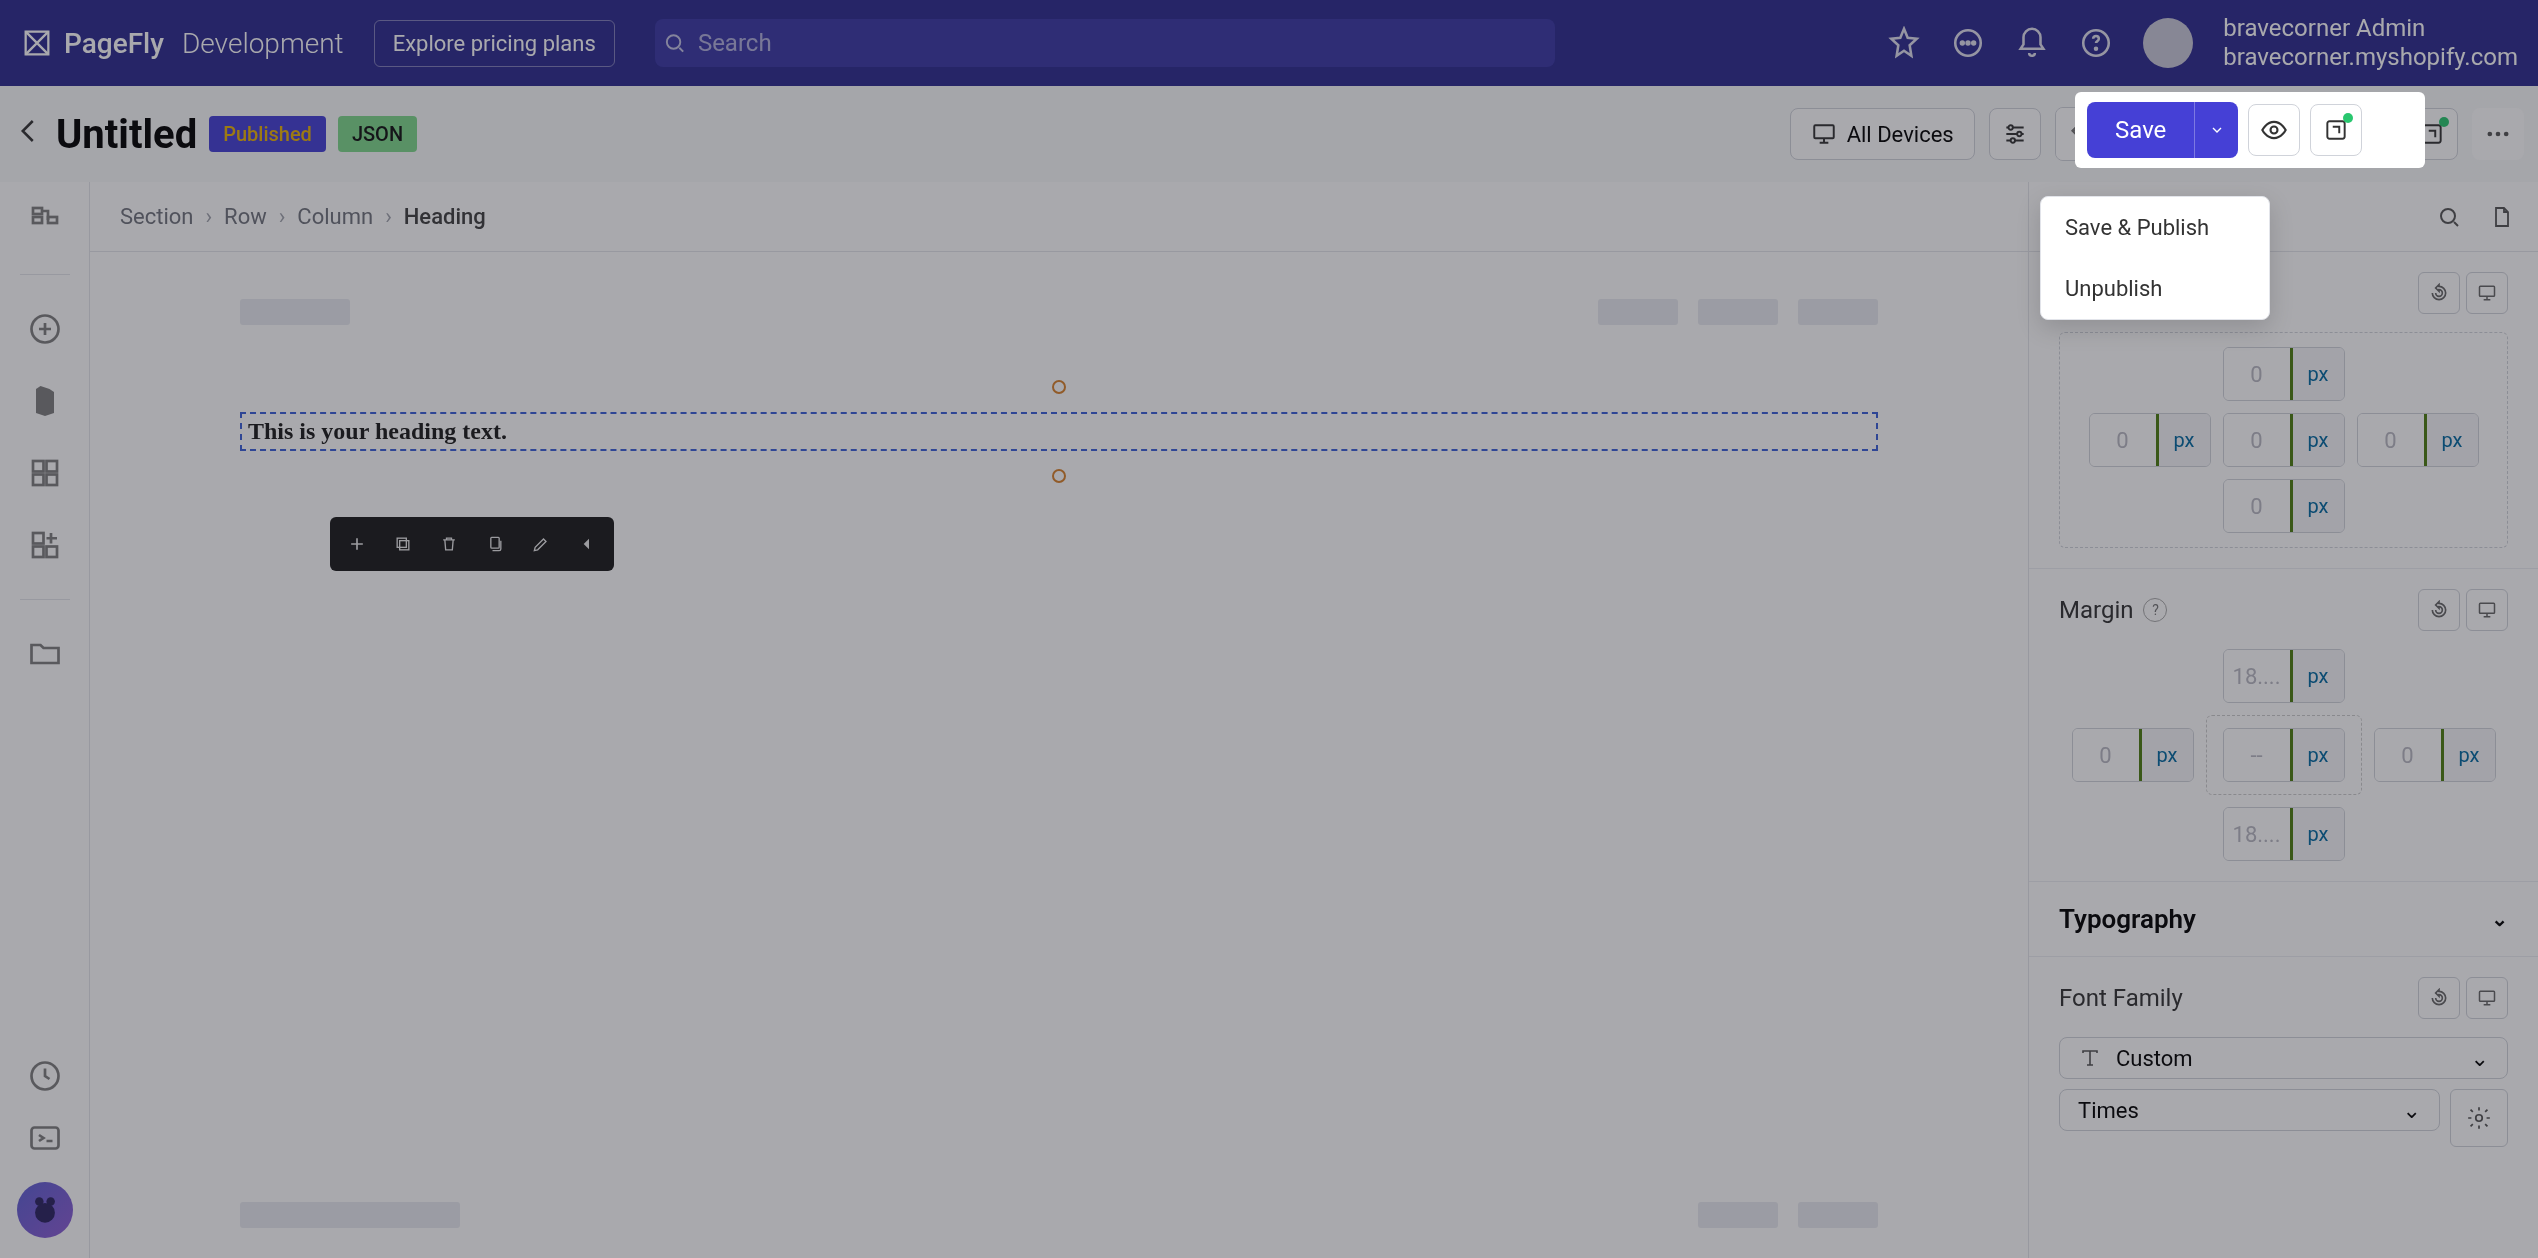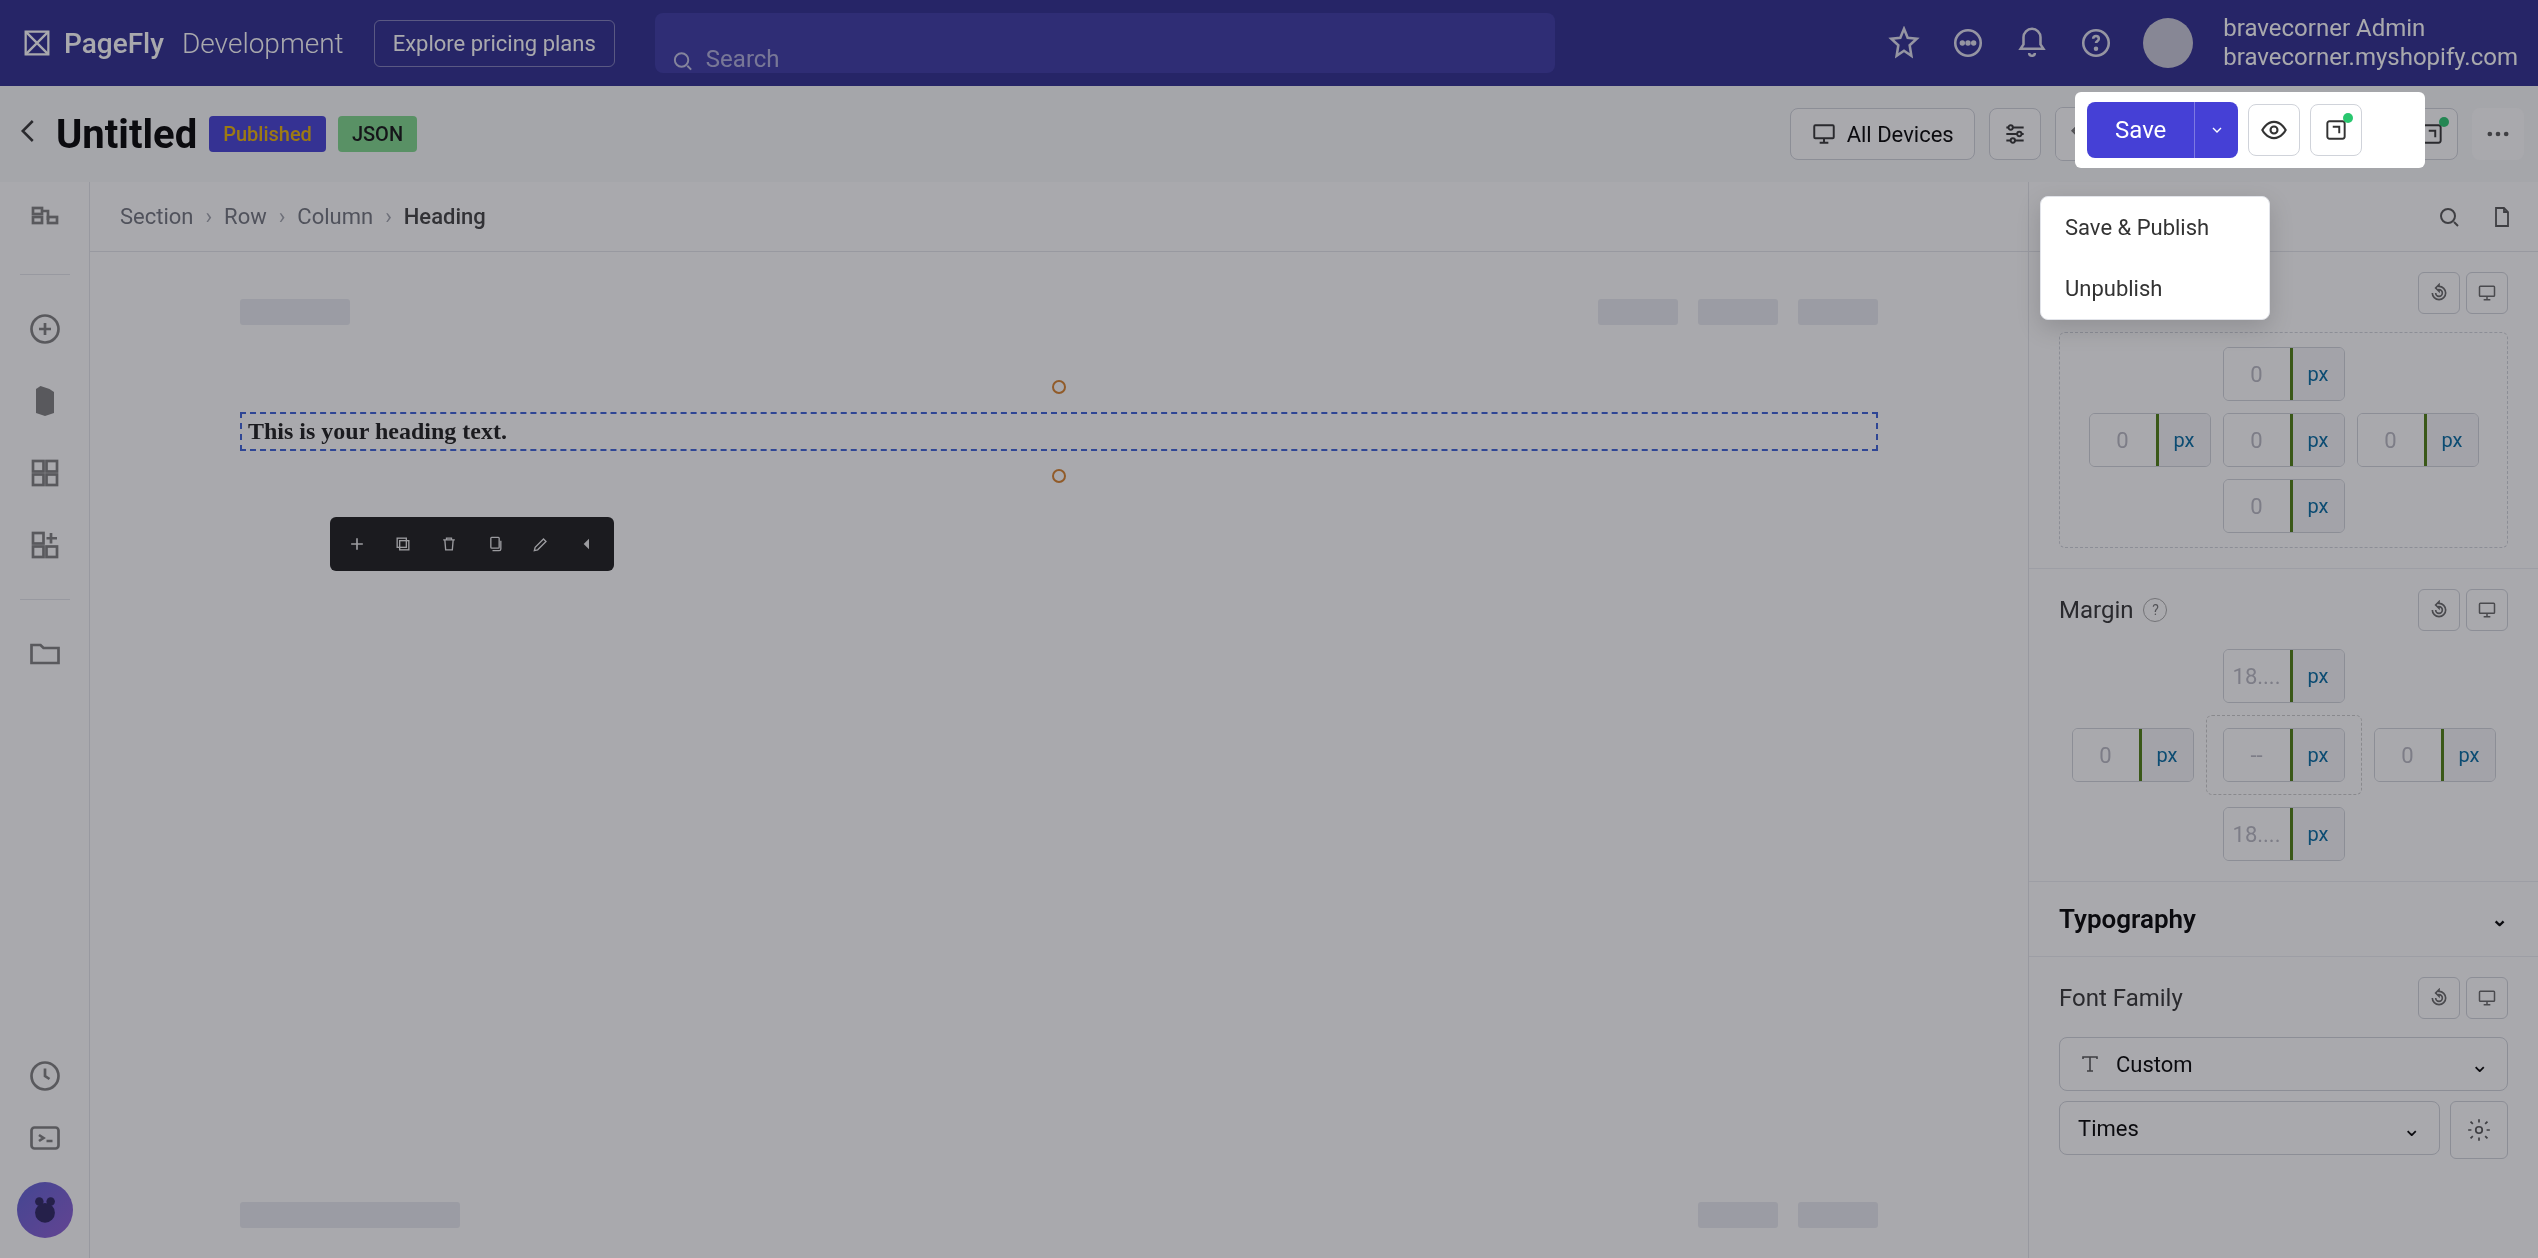--- a/index.html
+++ b/index.html
@@ -2,21 +2,21 @@
 <html><head>
 <meta charset="utf-8">
 <style>
 *{box-sizing:border-box;margin:0;padding:0;font-family:-apple-system,BlinkMacSystemFont,"Segoe UI",Roboto,sans-serif}
 body{width:2538px;height:1258px;overflow:hidden;background:#fff;position:relative}
 .topbar{height:86px;background:#2c2a8e;display:flex;align-items:center;padding:0 20px;color:#fff}
 .logo{display:flex;align-items:center;gap:10px;font-size:28px;font-weight:500}
 .logo svg{width:34px;height:34px}
 .dev-label{font-size:28px;font-weight:300;margin-left:8px}
 .explore-btn{margin-left:30px;border:1px solid rgba(255,255,255,.4);background:transparent;color:#fff;padding:10px 18px;border-radius:6px;font-size:22px}
-.searchbar{margin-left:40px;background:#3a38a5;border-radius:8px;display:flex;align-items:flex-end;padding:0 16px;height:60px;width:900px}
+.searchbar{margin-left:40px;background:#3a38a5;border-radius:8px;display:flex;align-items:center;padding:0 8px;height:48px;width:900px}
 .searchbar svg{width:24px;height:24px;opacity:.7}
 .searchbar input{background:transparent;border:none;color:#fff;font-size:24px;margin-left:12px;width:100%;outline:none}
 .searchbar input::placeholder{color:rgba(255,255,255,.6)}
 .topbar-icons{margin-left:auto;display:flex;align-items:center;gap:30px}
 .topbar-icons .ic{width:34px;height:34px;opacity:.85}
 .avatar{width:50px;height:50px;border-radius:50%;background:#c9c9d9}
 .userinfo{display:flex;flex-direction:column;font-size:24px;line-height:1.2}
 .toolbar{height:96px;background:#f9fafb;display:flex;align-items:center;padding:0 14px;gap:12px}
 .back-arrow{font-size:30px}
 .page-title{font-size:40px;font-weight:700}
@@ -71,21 +71,21 @@
 .rp-right-icons{margin-left:auto;display:flex;gap:6px}
 .rp-small-btn{border:1px solid #d0d3da;background:#fff;width:42px;height:42px;border-radius:6px;display:flex;align-items:center;justify-content:center}
 .spacing-grid{display:flex;flex-direction:column;align-items:center;gap:12px;border:1px dashed #d0d3da;padding:14px;border-radius:6px}
 .spacing-row{display:flex;gap:12px;align-items:center}
 .sp-input{display:flex;border:1px solid #d0d3da;border-radius:6px;overflow:hidden;height:54px}
 .sp-input input{width:66px;border:none;text-align:center;font-size:22px;color:#333;outline:none}
 .sp-input input::placeholder{color:#b8b8c2}
 .sp-input .unit{width:54px;background:#f5f6f8;display:flex;align-items:center;justify-content:center;font-size:20px;color:#0369a1;border-left:3px solid #4d7c0f}
 .typography-header{display:flex;align-items:center;font-size:26px;font-weight:600;padding:22px 30px;border-bottom:1px solid #eceef2}
 .typography-header .chev{margin-left:auto;font-size:20px}
-.font-select{border:1px solid #d0d3da;border-radius:8px;height:54px;display:flex;align-items:center;padding:0 18px;font-size:22px;gap:14px;margin-top:10px}
+.font-select{border:1px solid #d0d3da;border-radius:8px;height:42px;display:flex;align-items:center;padding:0 18px;font-size:22px;gap:14px;margin-top:10px}
 .dim-overlay{position:absolute;inset:0;background:rgba(30,30,40,.38);z-index:100;pointer-events:none}
 .save-highlight{position:absolute;top:92px;left:2075px;width:350px;height:76px;background:#fff;border-radius:6px;z-index:150;display:flex;align-items:center;padding:0 12px;gap:10px}
 .margin-center{border:1px dashed #ccc;padding:12px 16px;border-radius:6px}
 </style>
 </head>
 <body>
 
 <div class="topbar">
   <div class="logo">
     <svg viewBox="0 0 24 24" fill="none" stroke="#fff" stroke-width="1.6">

